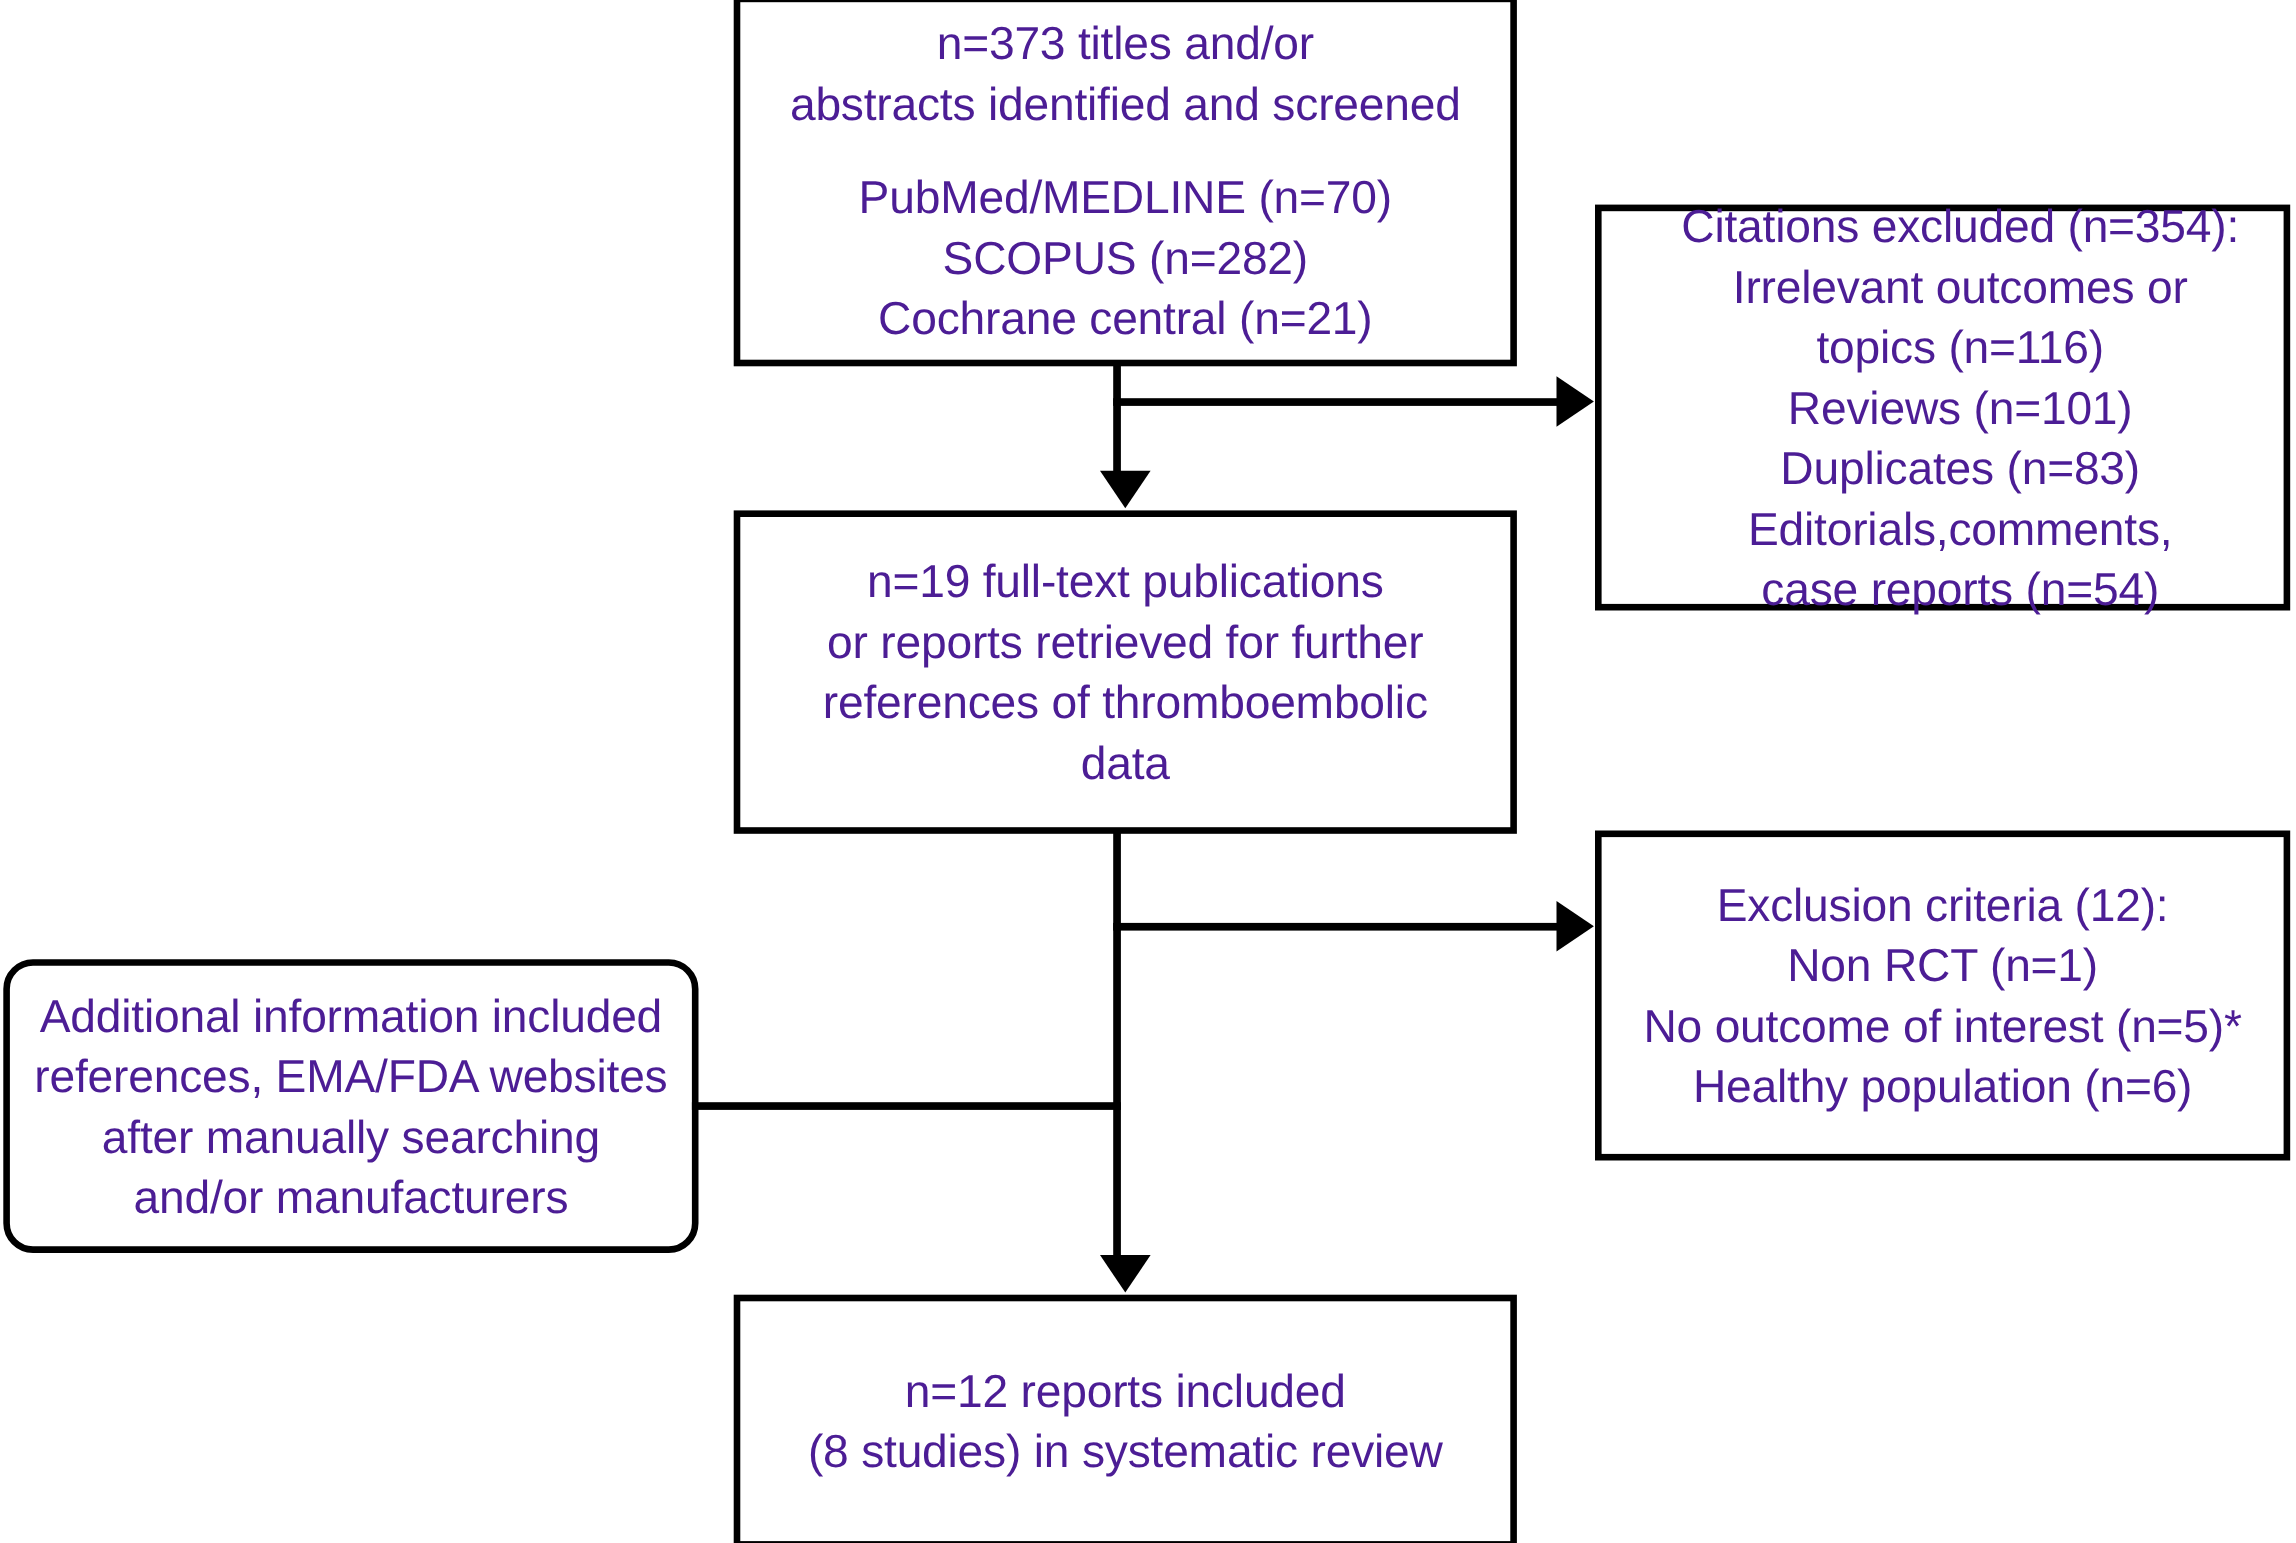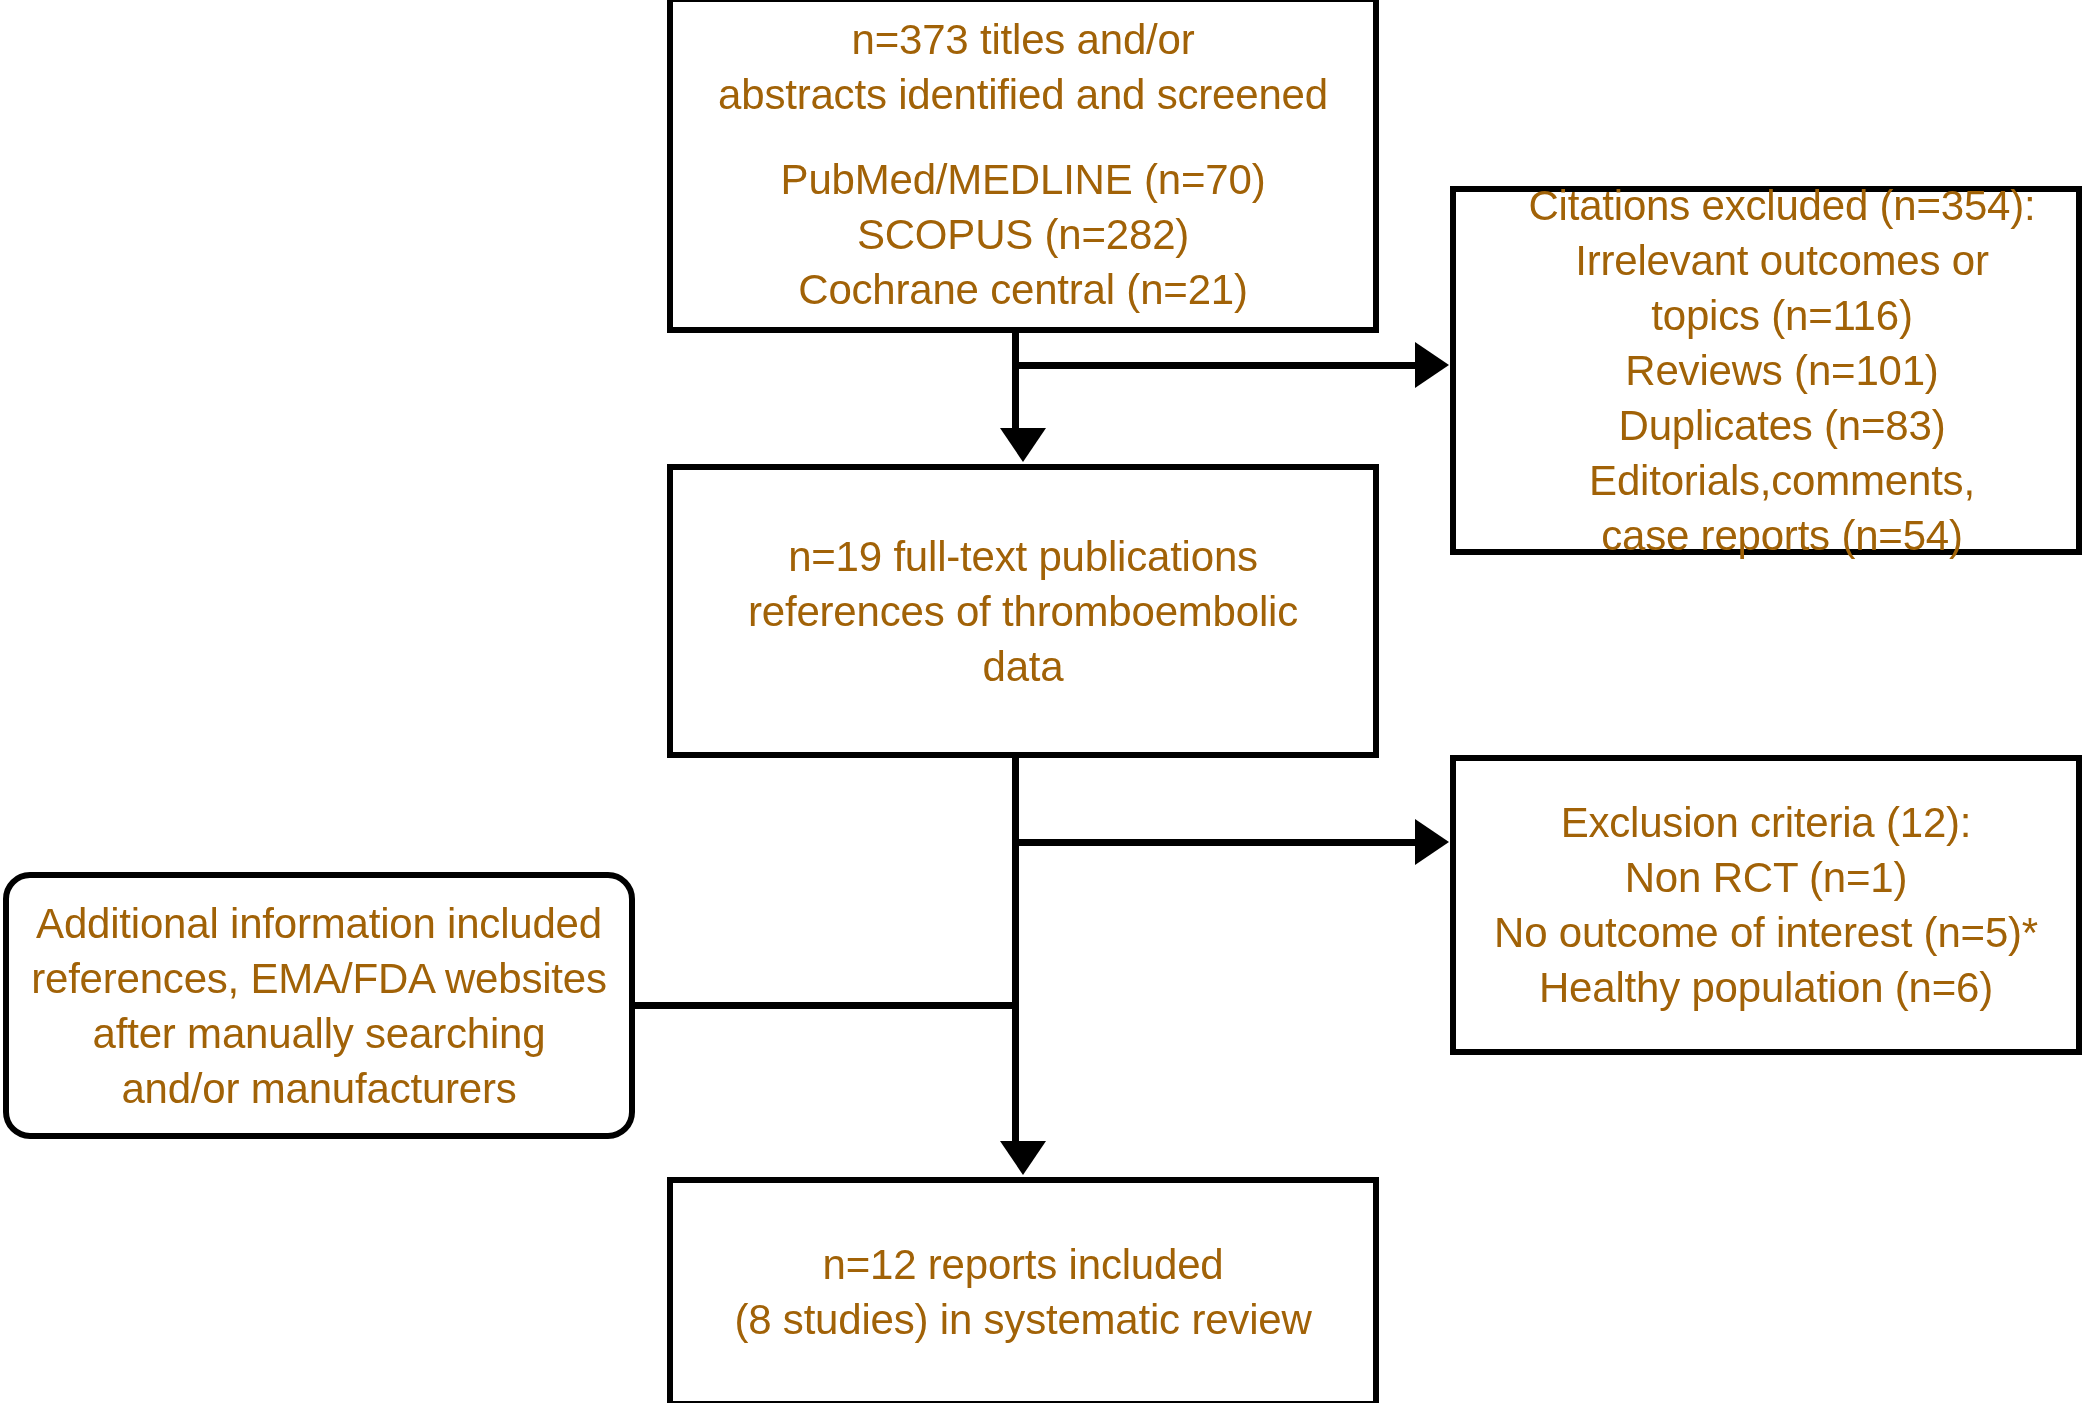--- a/index.html
+++ b/index.html
@@ -6,21 +6,21 @@
     margin: 0;
     padding: 0;
     background: #ffffff;
   }
   #canvas {
     position: relative;
     width: 2087px;
     height: 1403px;
     background: #ffffff;
     font-family: "Liberation Sans", sans-serif;
-    color: #a16207;
+    color: #4c1d95;
     overflow: hidden;
   }
   .flowbox {
     position: absolute;
     box-sizing: border-box;
     border: 6px solid #000000;
     background: #ffffff;
     display: flex;
     flex-direction: column;
     align-items: center;
@@ -107,20 +107,21 @@
     <span class="line">Irrelevant outcomes or</span>
     <span class="line">topics (n=116)</span>
     <span class="line">Reviews (n=101)</span>
     <span class="line">Duplicates (n=83)</span>
     <span class="line">Editorials,comments,</span>
     <span class="line">case reports (n=54)</span>
   </div>
 
   <div class="flowbox" id="box-fulltext">
     <span class="line">n=19 full-text publications</span>
+    <span class="line">or reports retrieved for further</span>
     <span class="line">references of thromboembolic</span>
     <span class="line">data</span>
   </div>
 
   <div class="flowbox" id="box-criteria">
     <span class="line">Exclusion criteria (12):</span>
     <span class="line">Non RCT (n=1)</span>
     <span class="line">No outcome of interest (n=5)*</span>
     <span class="line">Healthy population (n=6)</span>
   </div>

